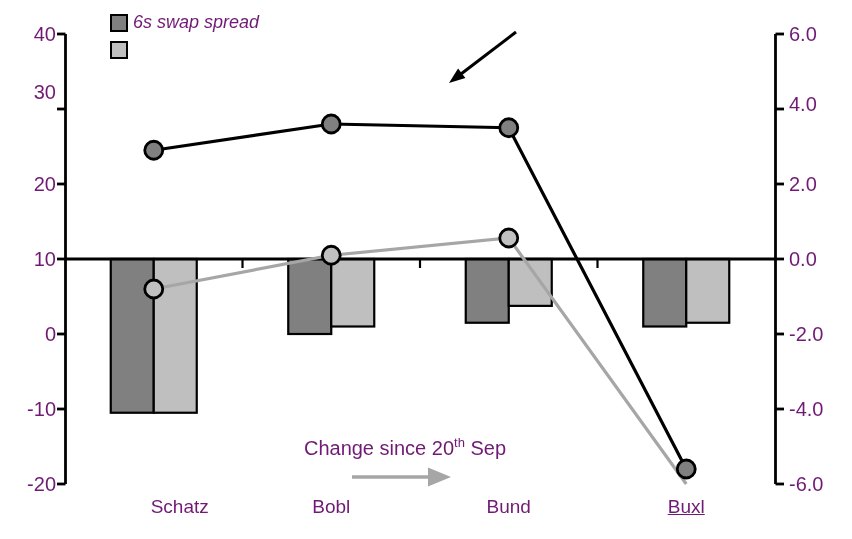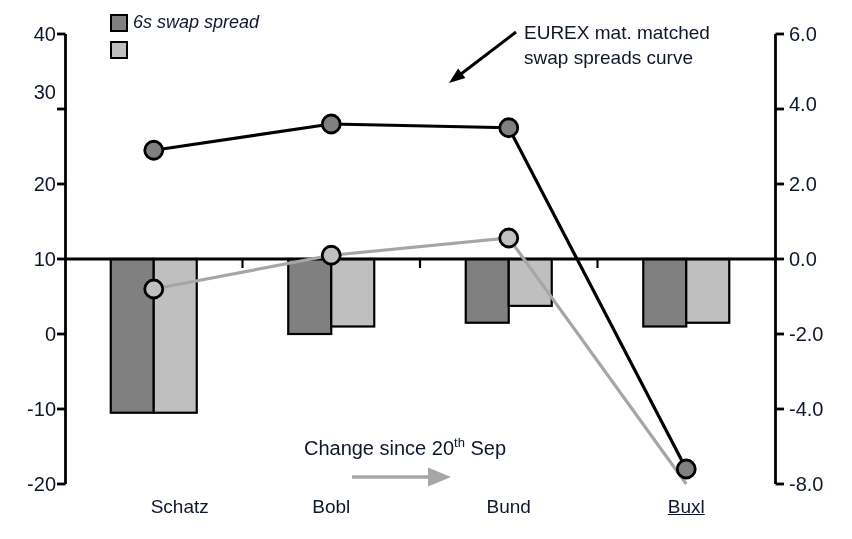--- a/index.html
+++ b/index.html
@@ -1,17 +1,17 @@
 <!DOCTYPE html>
 <html><head>
 <meta charset="utf-8">
 <style>
   html,body{margin:0;padding:0;background:#fff;}
   #stage{position:relative;width:852px;height:539px;background:#fff;overflow:hidden;
-         font-family:"Liberation Sans",sans-serif;color:#0f172a;}
+         font-family:"Liberation Sans",sans-serif;color:#701a75;}
   #plot{position:absolute;left:0;top:0;}
   .lbl{position:absolute;line-height:1;}
   .ytick-l{left:6px;width:50px;text-align:right;font-size:20px;}
   .ytick-r{left:789px;width:60px;text-align:left;font-size:20px;}
   .xcat{width:110px;text-align:center;font-size:19px;top:497px;}
   #legend{position:absolute;left:110px;top:12px;display:flex;flex-direction:column;gap:8px;font-style:italic;}
   .legend-item{display:flex;align-items:center;gap:5px;}
   .swatch{width:14px;height:14px;border:2px solid #000;flex:0 0 auto;}
   .legend-text{font-size:18px;}
   #curve-note{position:absolute;left:524px;top:20px;font-size:19px;line-height:25px;}
@@ -73,36 +73,32 @@
       <div class="lbl ytick-l" style="top: 249px;">10</div>
       <div class="lbl ytick-l" style="top: 324px;">0</div>
       <div class="lbl ytick-l" style="top: 399px;">-10</div>
       <div class="lbl ytick-l" style="top: 474px;">-20</div>
       <div class="lbl ytick-r" style="top: 24px;">6.0</div>
       <div class="lbl ytick-r" style="top: 94px;">4.0</div>
       <div class="lbl ytick-r" style="top: 174px;">2.0</div>
       <div class="lbl ytick-r" style="top: 249px;">0.0</div>
       <div class="lbl ytick-r" style="top: 324px;">-2.0</div>
       <div class="lbl ytick-r" style="top: 399px;">-4.0</div>
-      <div class="lbl ytick-r" style="top: 474px;">-8.0</div>
+      <div class="lbl ytick-r" style="top: 474px;">-6.0</div>
       <div class="lbl xcat" style="left: 98.75px; text-align: right;">Schatz</div>
       <div class="lbl xcat" style="left: 276.25px;">Bobl</div>
       <div class="lbl xcat" style="left: 453.75px;">Bund</div>
       <div class="lbl xcat" style="left: 631.25px; text-decoration: underline;">Buxl</div>
     </div>
 
   <div id="legend">
     <div class="legend-item">
       <span class="swatch" style="background: rgb(128, 128, 128);"></span>
       <span class="legend-text">6s swap spread</span>
     </div>
     <div class="legend-item">
       <span class="swatch" style="background: rgb(191, 191, 191);"></span>
     </div>
   </div>
 
-  <div id="curve-note">
-    <div>EUREX mat. matched</div>
-    <div>swap spreads curve</div>
-  </div>
 
   <div id="change-note"><span>Change since 20</span><sup>th</sup><span> Sep</span></div>
 </div>
 
 </body></html>

